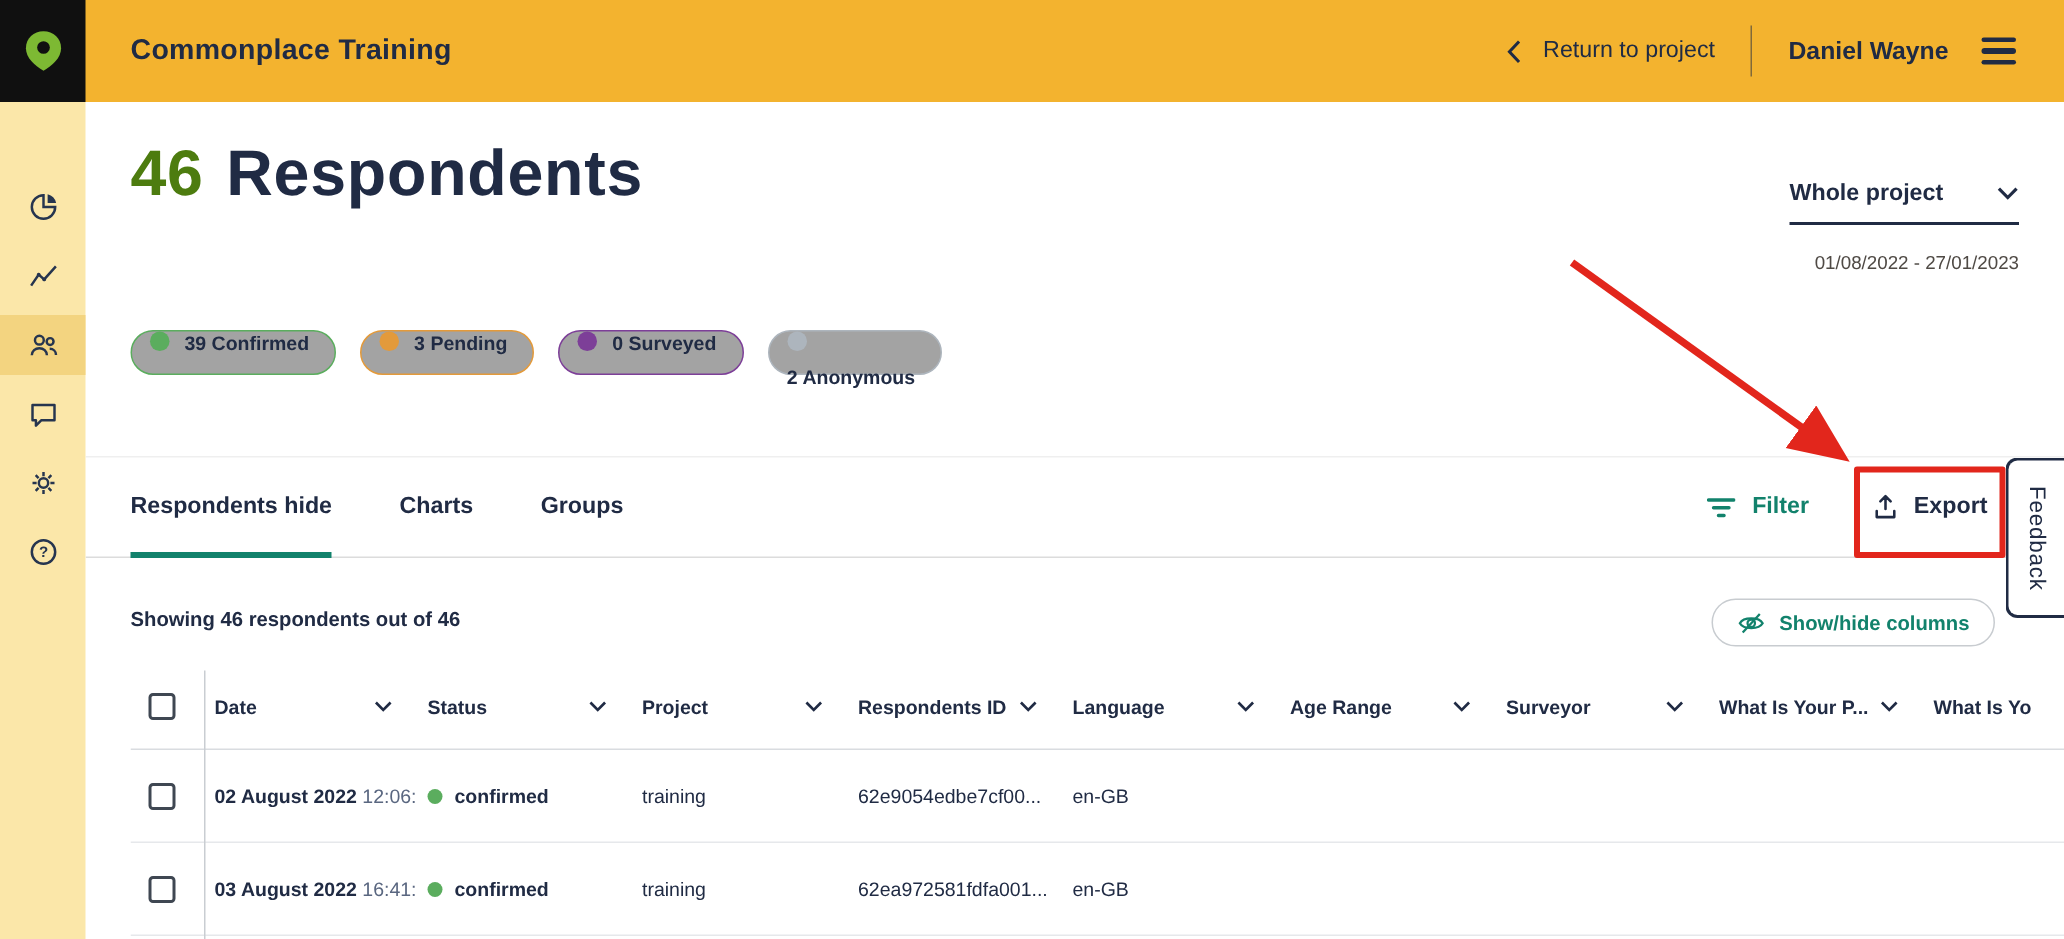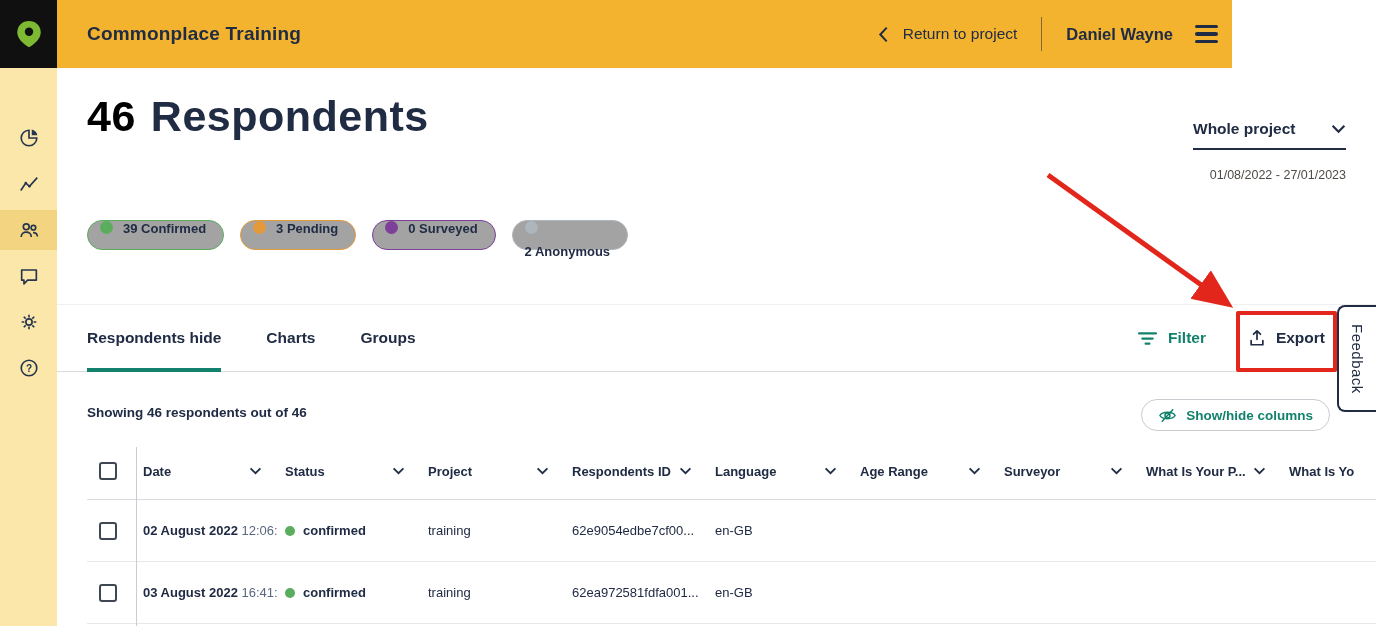--- a/index.html
+++ b/index.html
@@ -1,40 +1,40 @@
 <!DOCTYPE html>
 <html><head>
 <meta charset="utf-8">
 <style>
   * { margin:0; padding:0; box-sizing:border-box; }
   html,body { width:1376px; height:626px; overflow:hidden; }
   body { position:relative; font-family:"Liberation Sans", sans-serif; background:#fff; color:#202B44; }
 
   
-  .topbar { position:absolute; left:0; top:0; width:1232px; height:68px; background:#F3B32F; display:flex; align-items:center; z-index:5; }
+  .topbar { position:absolute; left:0; top:0; width:1376px; height:68px; background:#F3B32F; display:flex; align-items:center; z-index:5; }
   .logo-box { width:57px; height:68px; background:#101010; display:flex; align-items:center; justify-content:center; flex:0 0 57px; cursor:pointer; }
   .app-title { margin-left:30px; font-size:19px; font-weight:700; color:#202B44; letter-spacing:.2px; }
-  .topbar-right { margin-left:auto; display:flex; align-items:center; padding-right:14px; }
+  .topbar-right { margin-left:auto; display:flex; align-items:center; padding-right:32px; }
   .return-link { display:flex; align-items:center; gap:14px; font-size:15.5px; color:#202B44; cursor:pointer; }
   .tb-divider { width:1px; height:34px; background:rgba(32,43,68,.55); margin:0 24px; }
   .user-name { font-size:16.5px; font-weight:700; color:#202B44; cursor:pointer; }
   .hamburger { margin-left:22px; display:flex; flex-direction:column; gap:4px; cursor:pointer; }
   .hamburger span { display:block; width:23px; height:3.5px; background:#202B44; border-radius:2px; }
 
   
   .sidebar { position:absolute; left:0; top:68px; width:57px; bottom:0; background:#FBE7A9; padding-top:50px; z-index:4; }
   .side-item { height:40px; margin-bottom:6px; display:flex; align-items:center; justify-content:center; cursor:pointer; }
   .side-item.active { background:#F3D480; }
   .side-item svg { stroke:#26354F; }
 
   
   .main { position:absolute; left:57px; top:68px; right:0; bottom:0; background:#fff; overflow:hidden; }
 
   .heading { position:absolute; left:30px; top:24px; font-size:43px; font-weight:700; letter-spacing:.5px; }
-  .heading .count { color:#000000; margin-right:15px; }
+  .heading .count { color:#4d7c0f; margin-right:15px; }
   .heading .title { color:#202B44; }
 
   .scope { position:absolute; right:30px; top:52px; width:153px; display:flex; align-items:center; justify-content:space-between; border-bottom:2px solid #202B44; padding-bottom:10px; font-size:15.5px; font-weight:700; color:#202B44; cursor:pointer; }
   .date-range { position:absolute; right:30px; top:100px; font-size:12.5px; color:#4F4A45; }
 
   .pills { position:absolute; left:30px; top:152px; display:flex; gap:16px; }
   .pill { display:flex; align-items:flex-start; gap:10px; height:30px; padding:0 17px 0 12px; border:1px solid #cfcfcf; border-radius:16px; font-size:13px; font-weight:700; color:#202B44; background:#a3a3a3; cursor:pointer; }
   .dot { width:13px; height:13px; border-radius:50%; background:#999; flex:0 0 auto; }
 
   .tabs-row { position:absolute; left:0; right:0; top:236px; height:68px; border-top:1px solid #EFEFEF; border-bottom:1px solid #DCDCDC; padding:0 30px; display:flex; align-items:stretch; }

